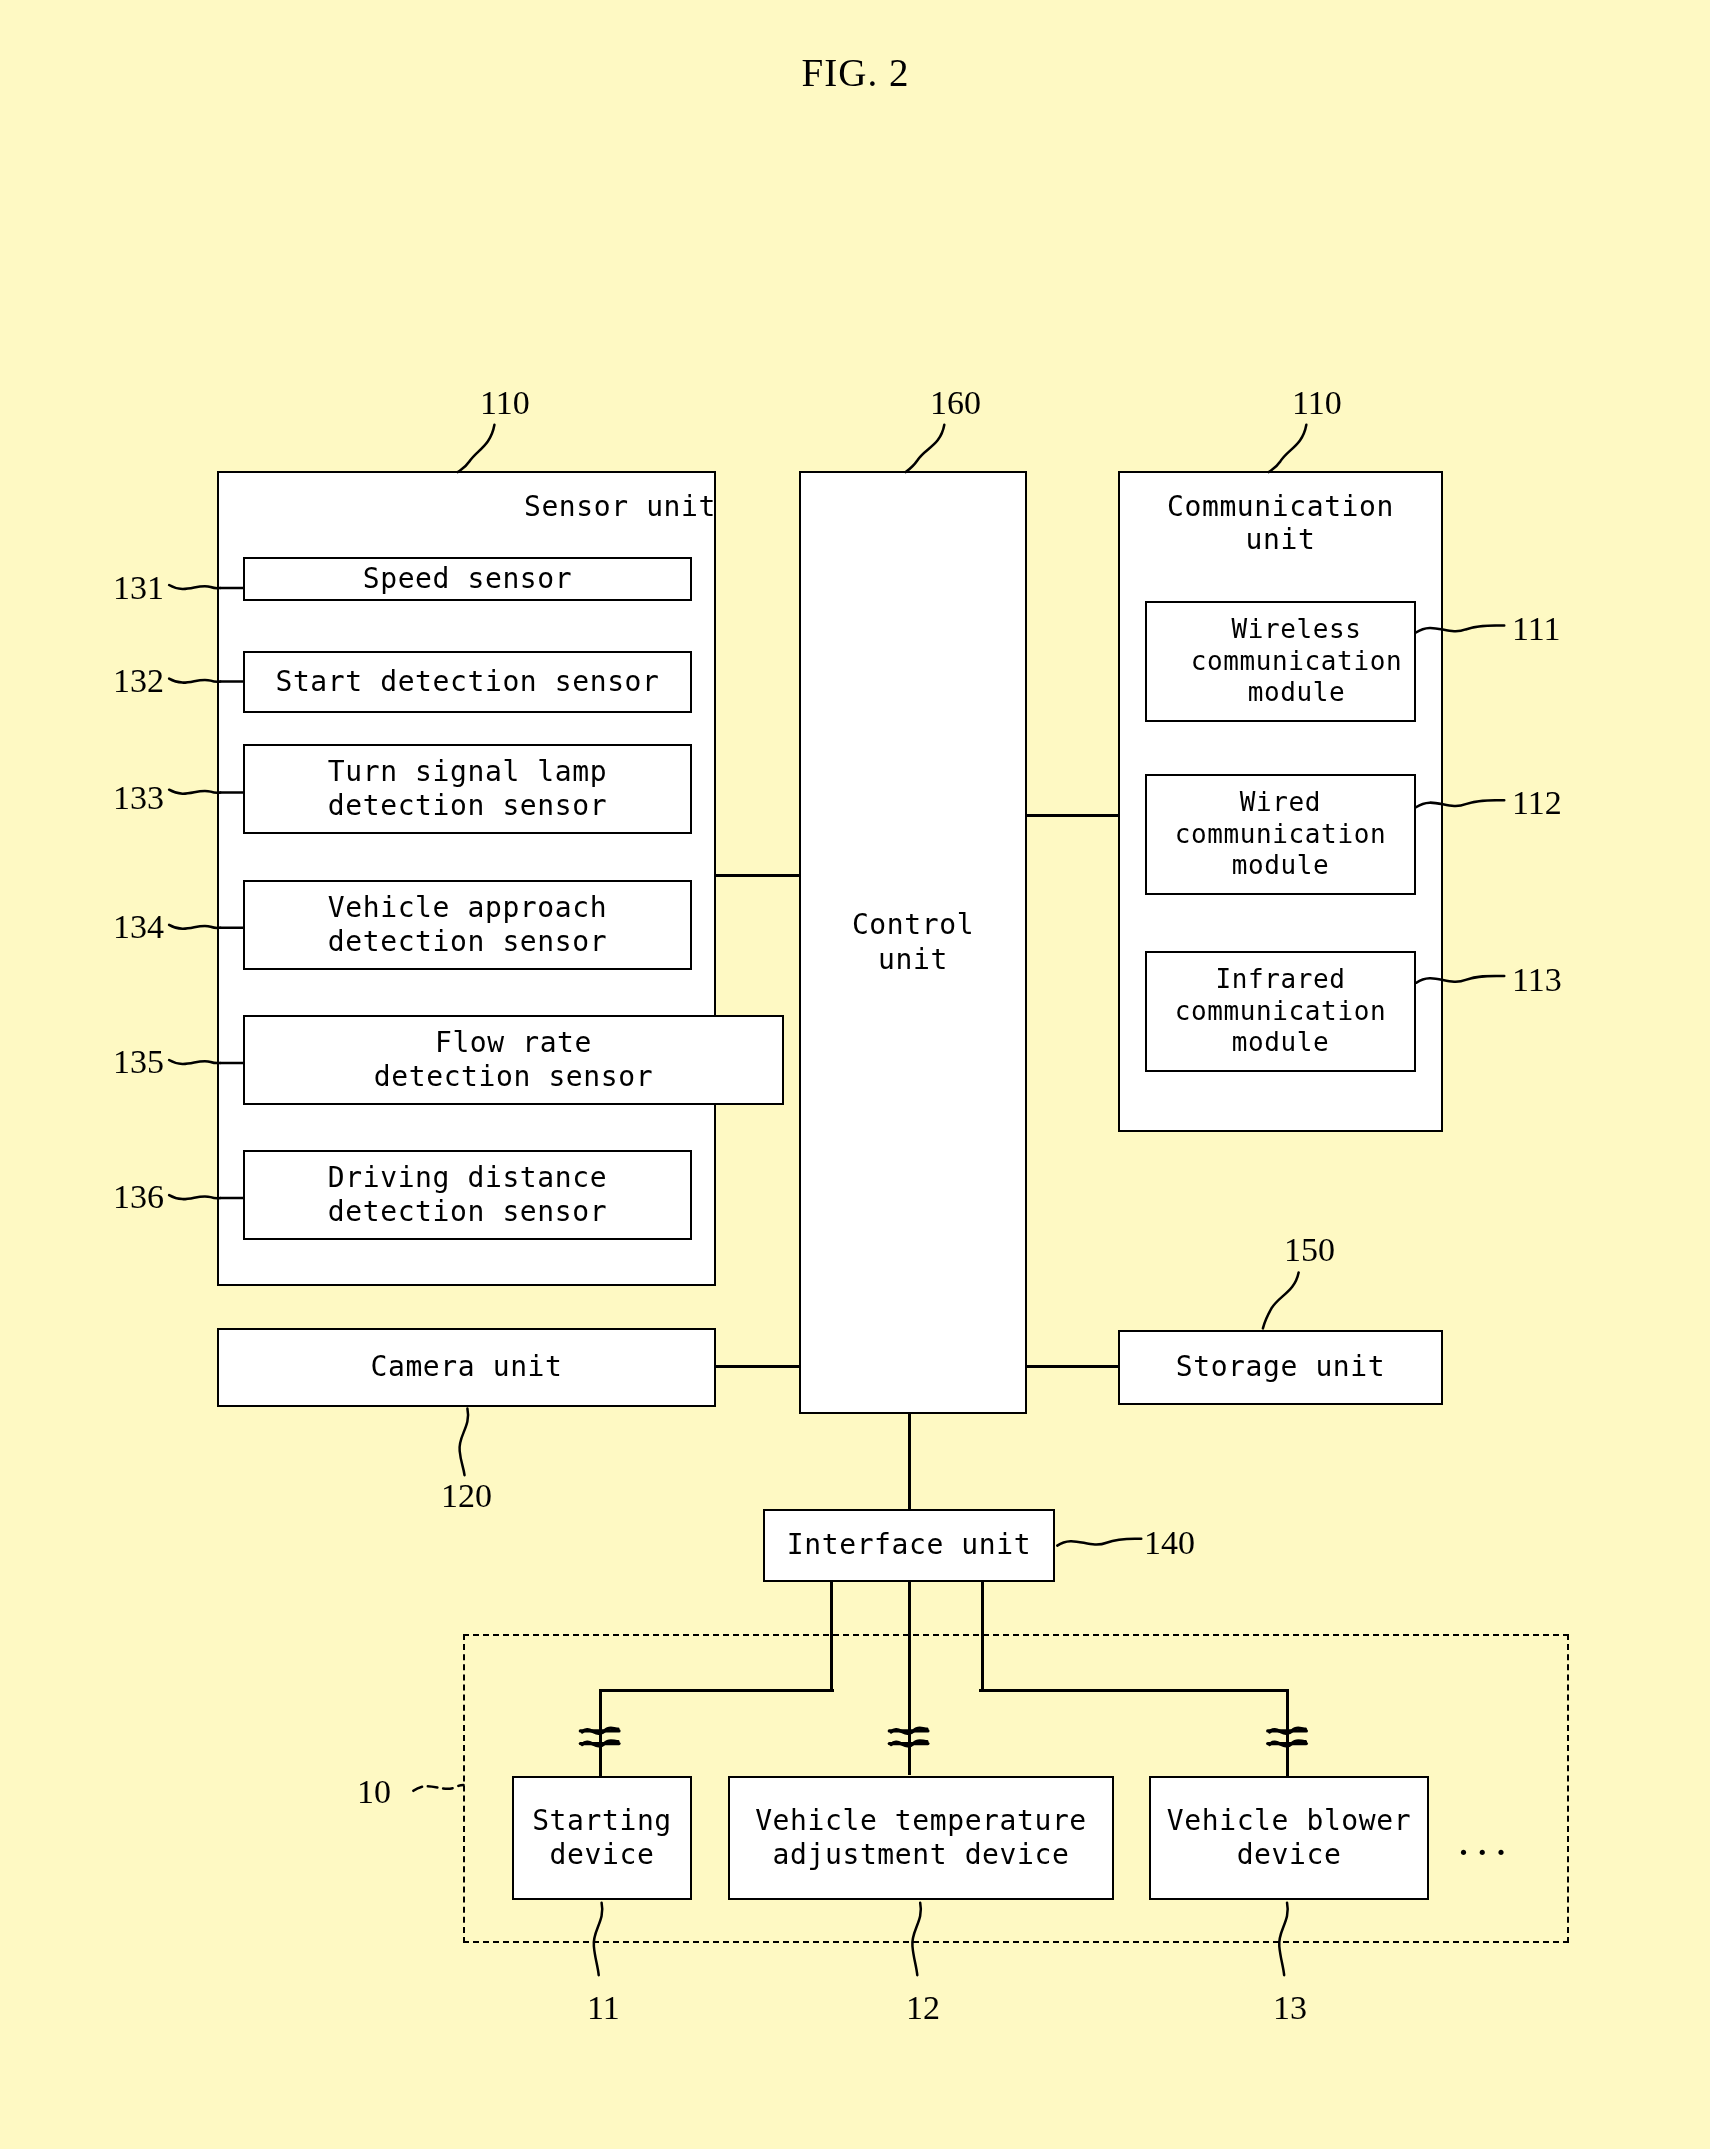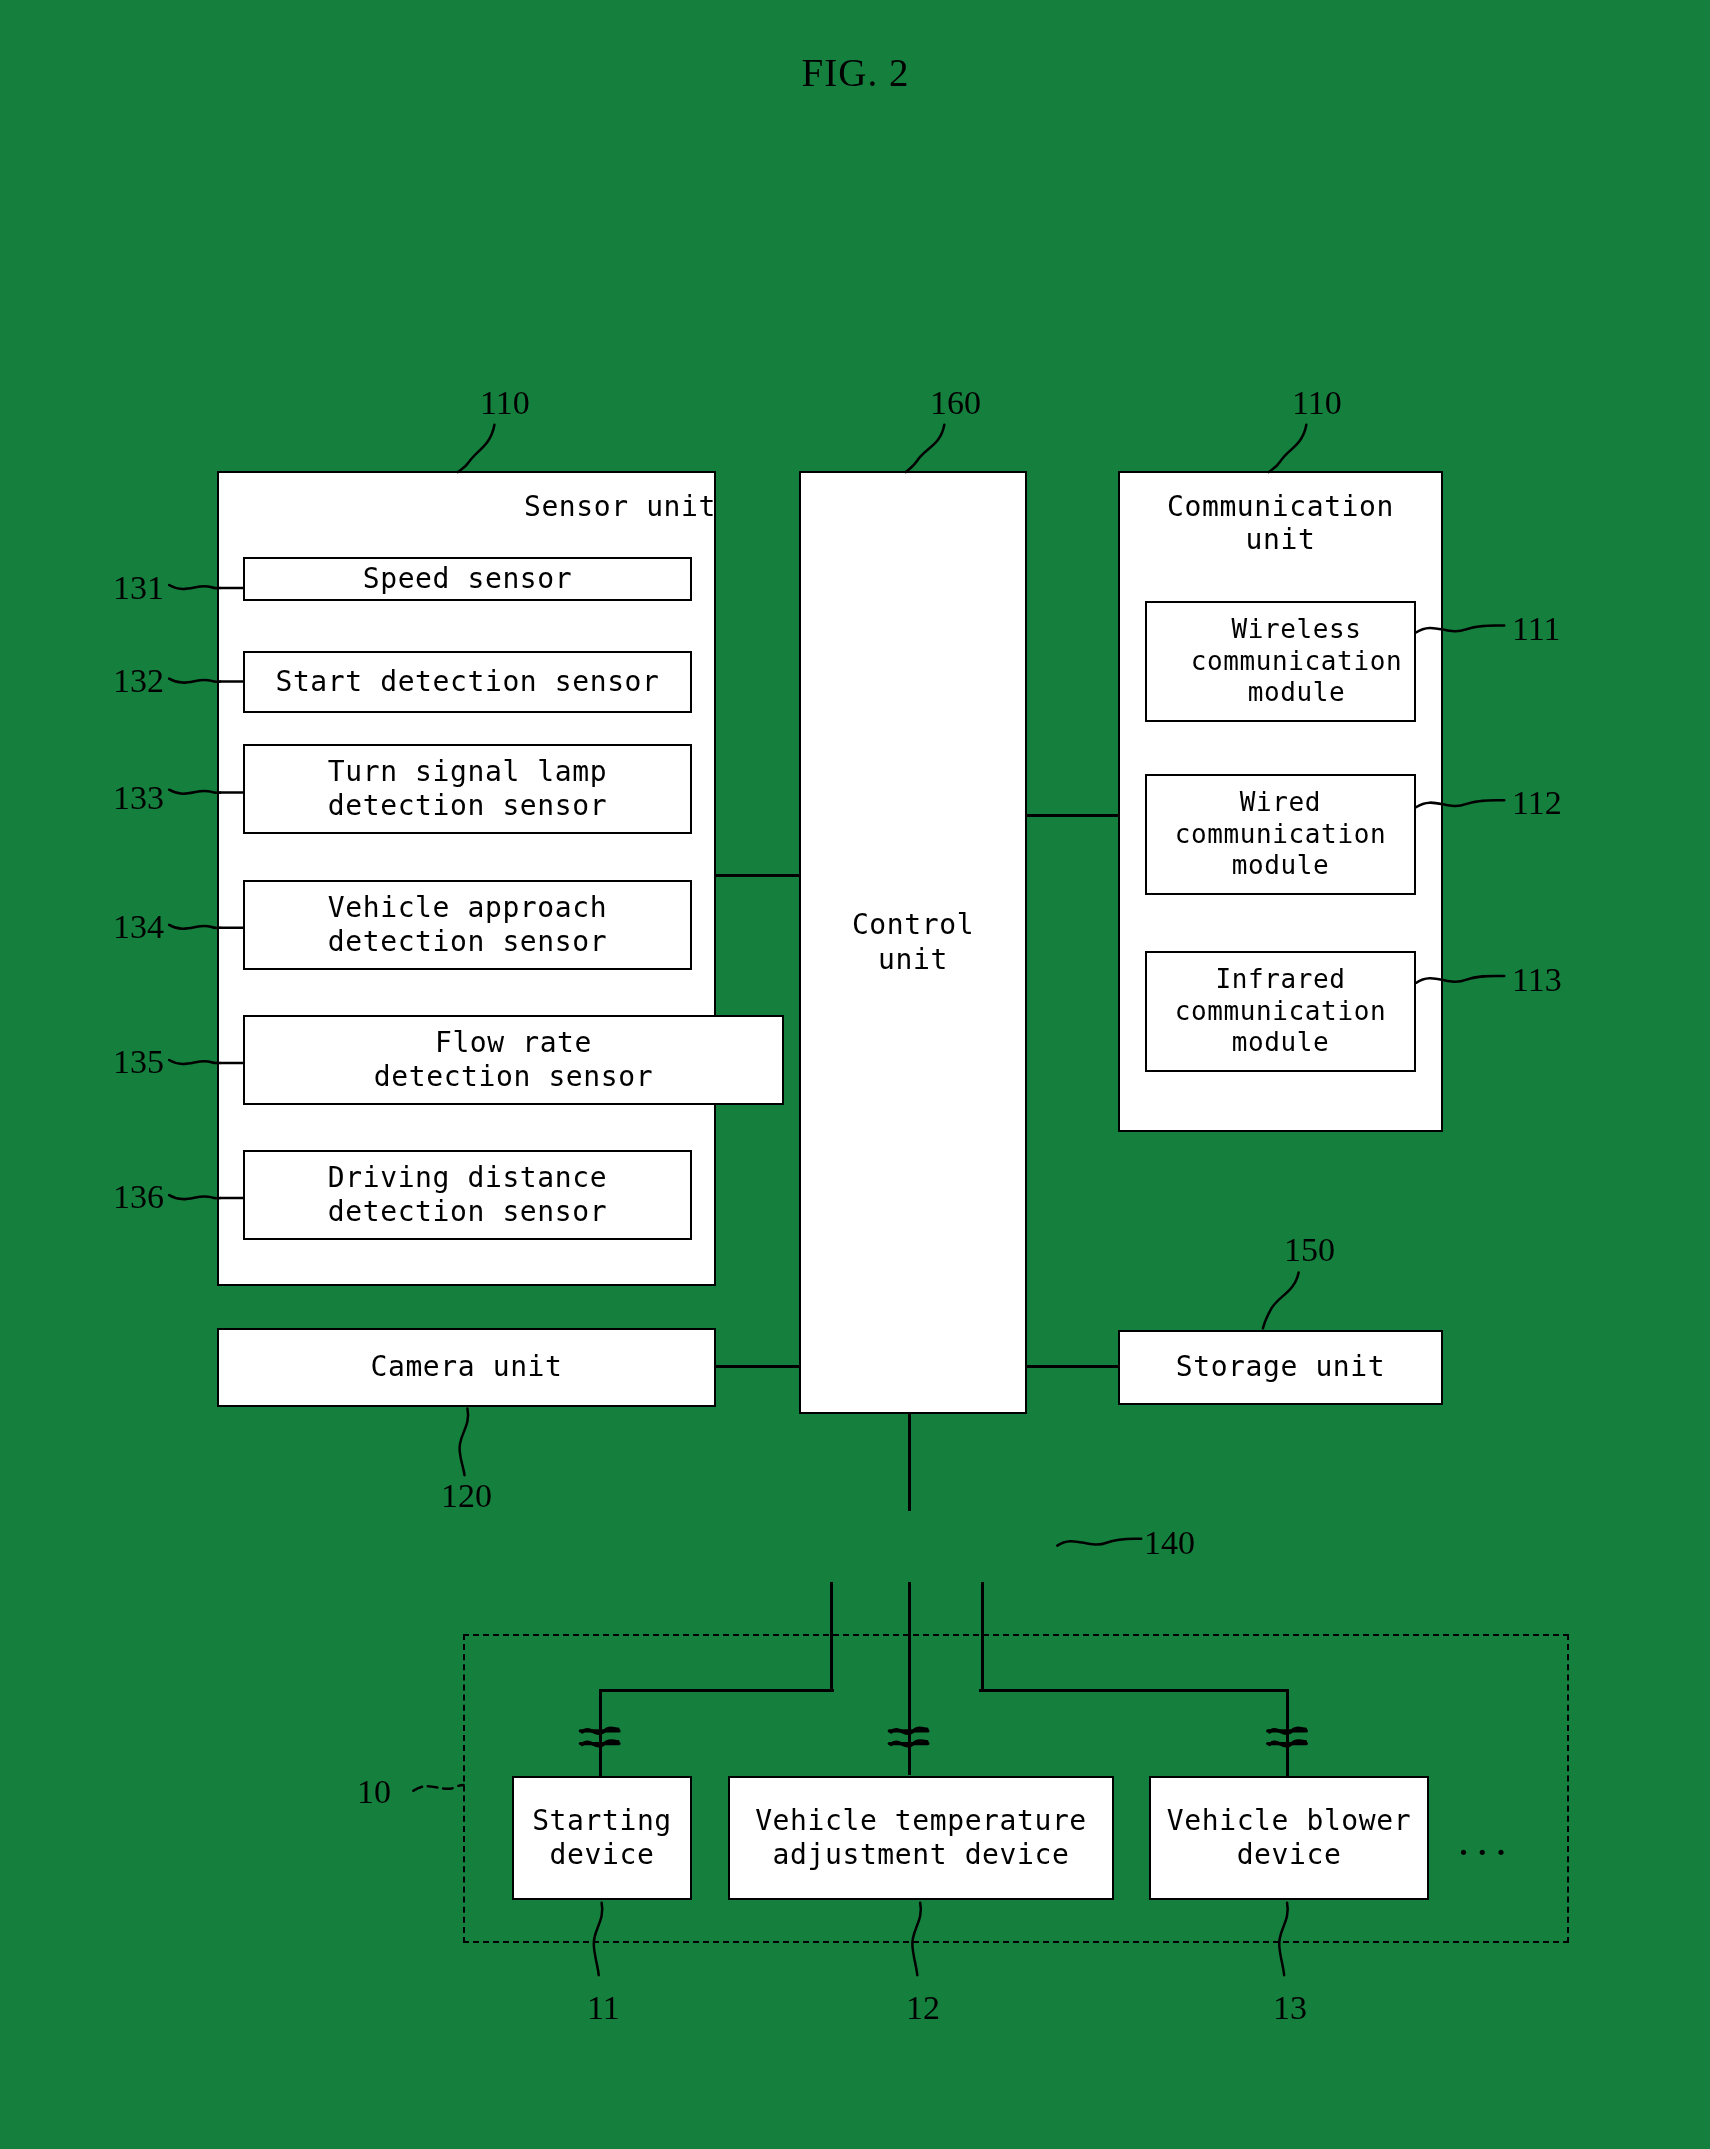--- a/index.html
+++ b/index.html
@@ -5,21 +5,21 @@
 <style>
   html, body {
     margin: 0;
     padding: 0;
     background: #ffffff;
   }
   #page {
     position: relative;
     width: 1711px;
     height: 2149px;
-    background: #15803d;
+    background: #fef9c3;
     font-family: "DejaVu Sans Mono", monospace;
     overflow: hidden;
   }
 
   
   .fig-title {
     position: absolute;
     left: 0;
     top: 50px;
     width: 1711px;
@@ -189,20 +189,23 @@
   <div class="box shadow" style="left:217px; top:1328px; width:499px; height:79px;">
     <span class="lbl">Camera unit</span>
   </div>
   <div class="ref" style="left:441px; top:1477px;">120</div>
 
   <div class="box shadow" style="left:1118px; top:1330px; width:325px; height:75px;">
     <span class="lbl">Storage unit</span>
   </div>
   <div class="ref" style="left:1284px; top:1231px;">150</div>
 
+  <div class="box shadow" style="left:763px; top:1509px; width:292px; height:73px;">
+    <span class="lbl">Interface unit</span>
+  </div>
   <div class="ref" style="left:1144px; top:1524px;">140</div>
 
   <div class="dashbox" style="left:463px; top:1634px; width:1106px; height:309px;"></div>
   <div class="ref" style="left:357px; top:1773px;">10</div>
 
   <div class="box shadow" style="left:512px; top:1776px; width:180px; height:124px;">
     <span class="lbl">Starting
 device</span>
   </div>
   <div class="box shadow" style="left:728px; top:1776px; width:386px; height:124px;">

